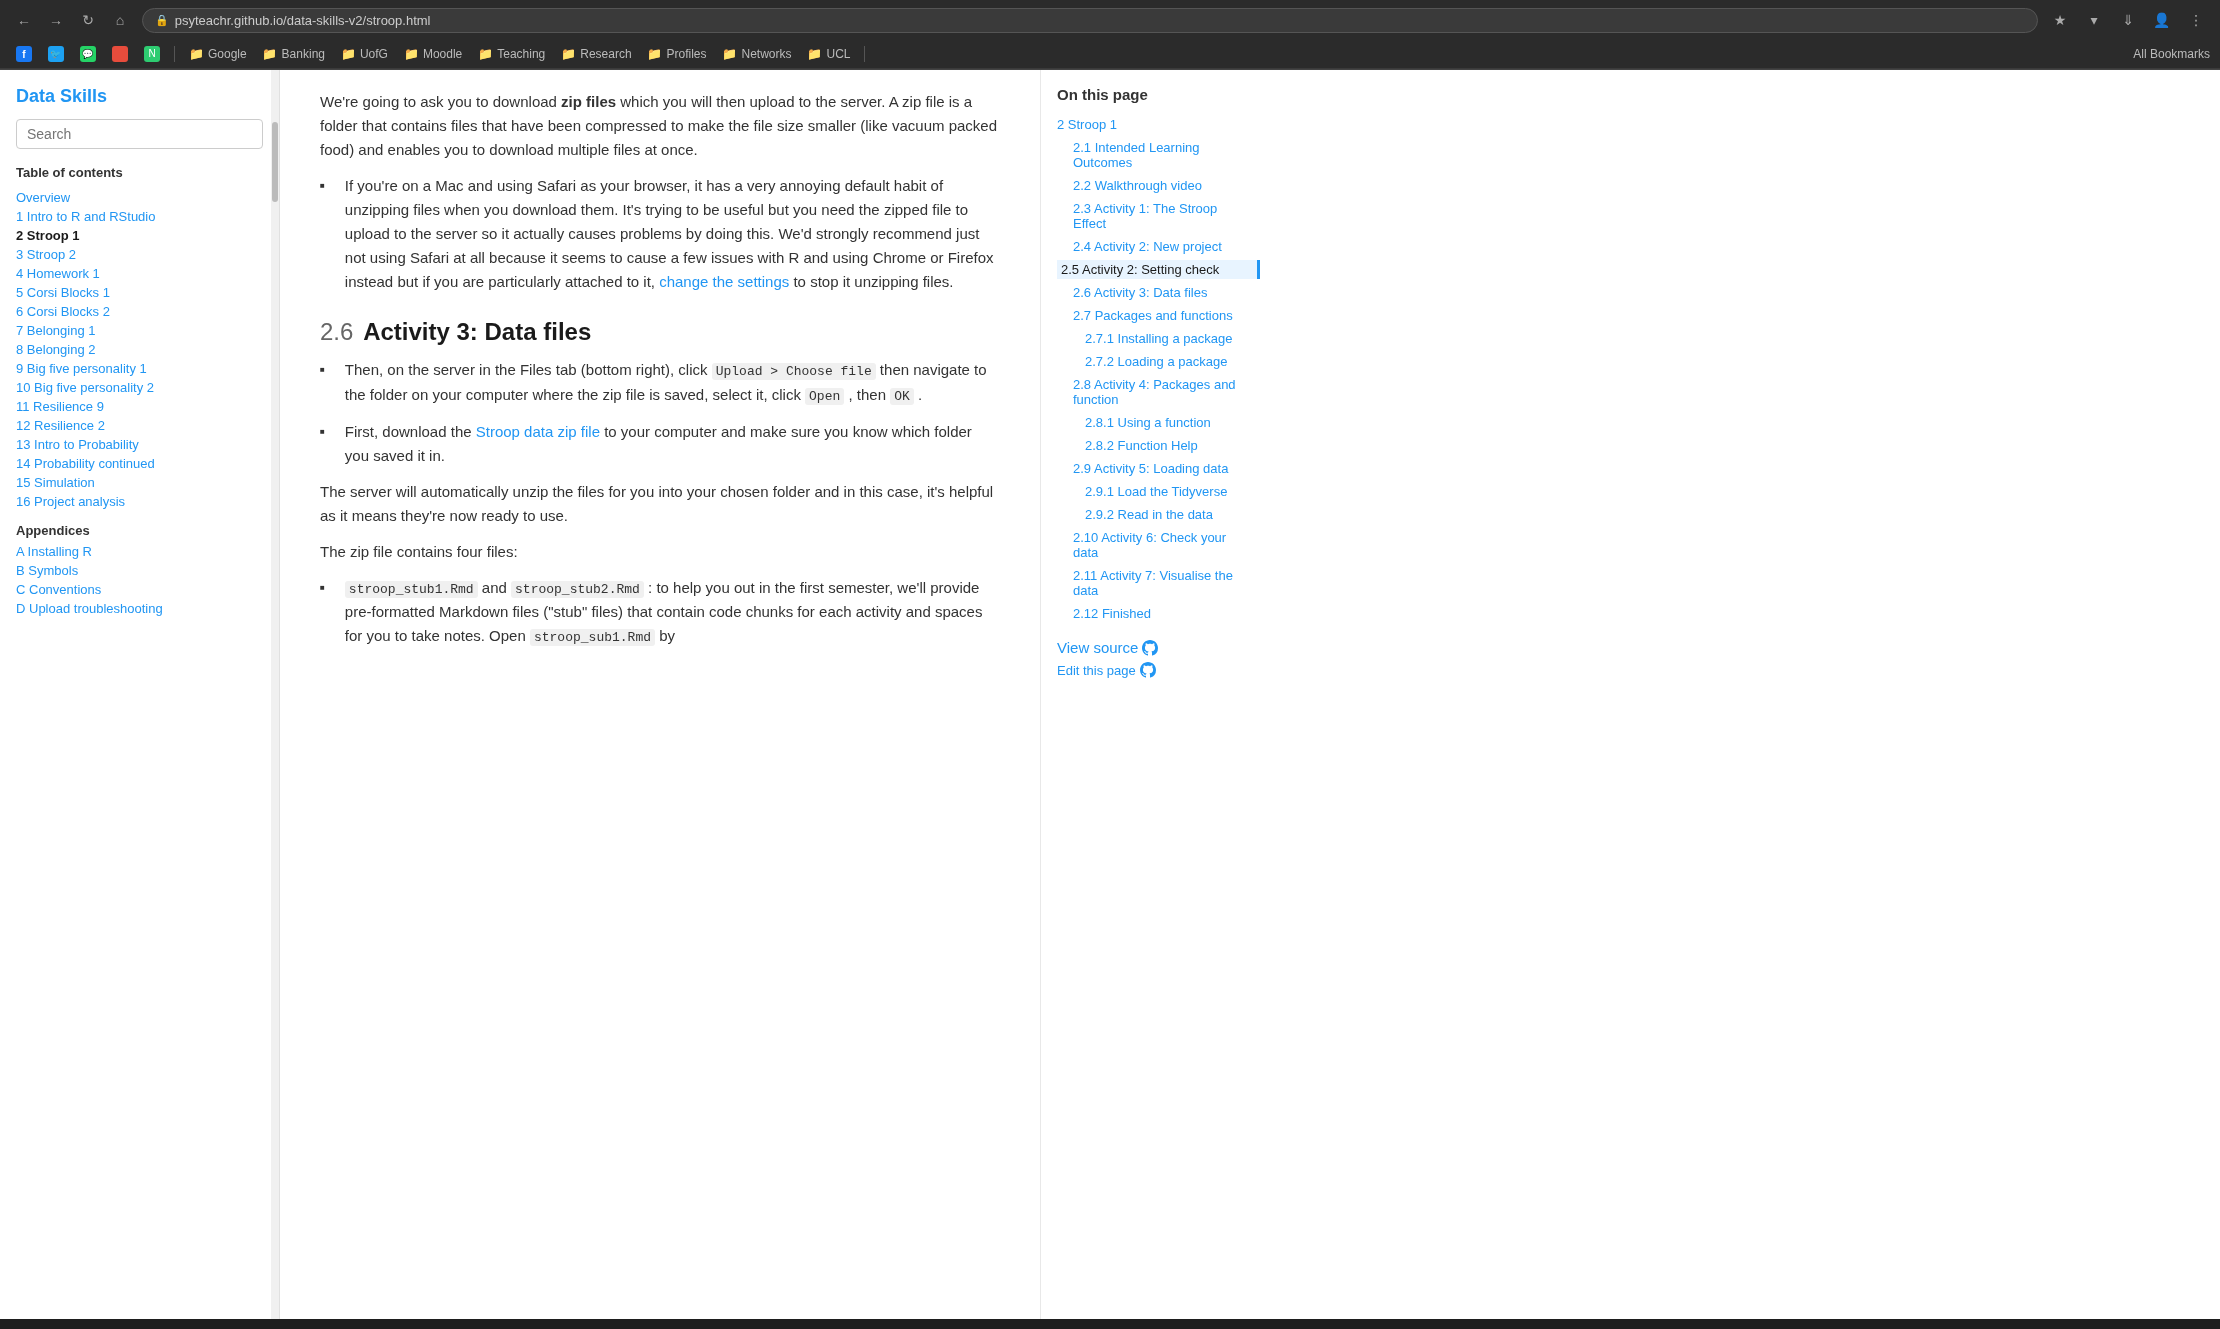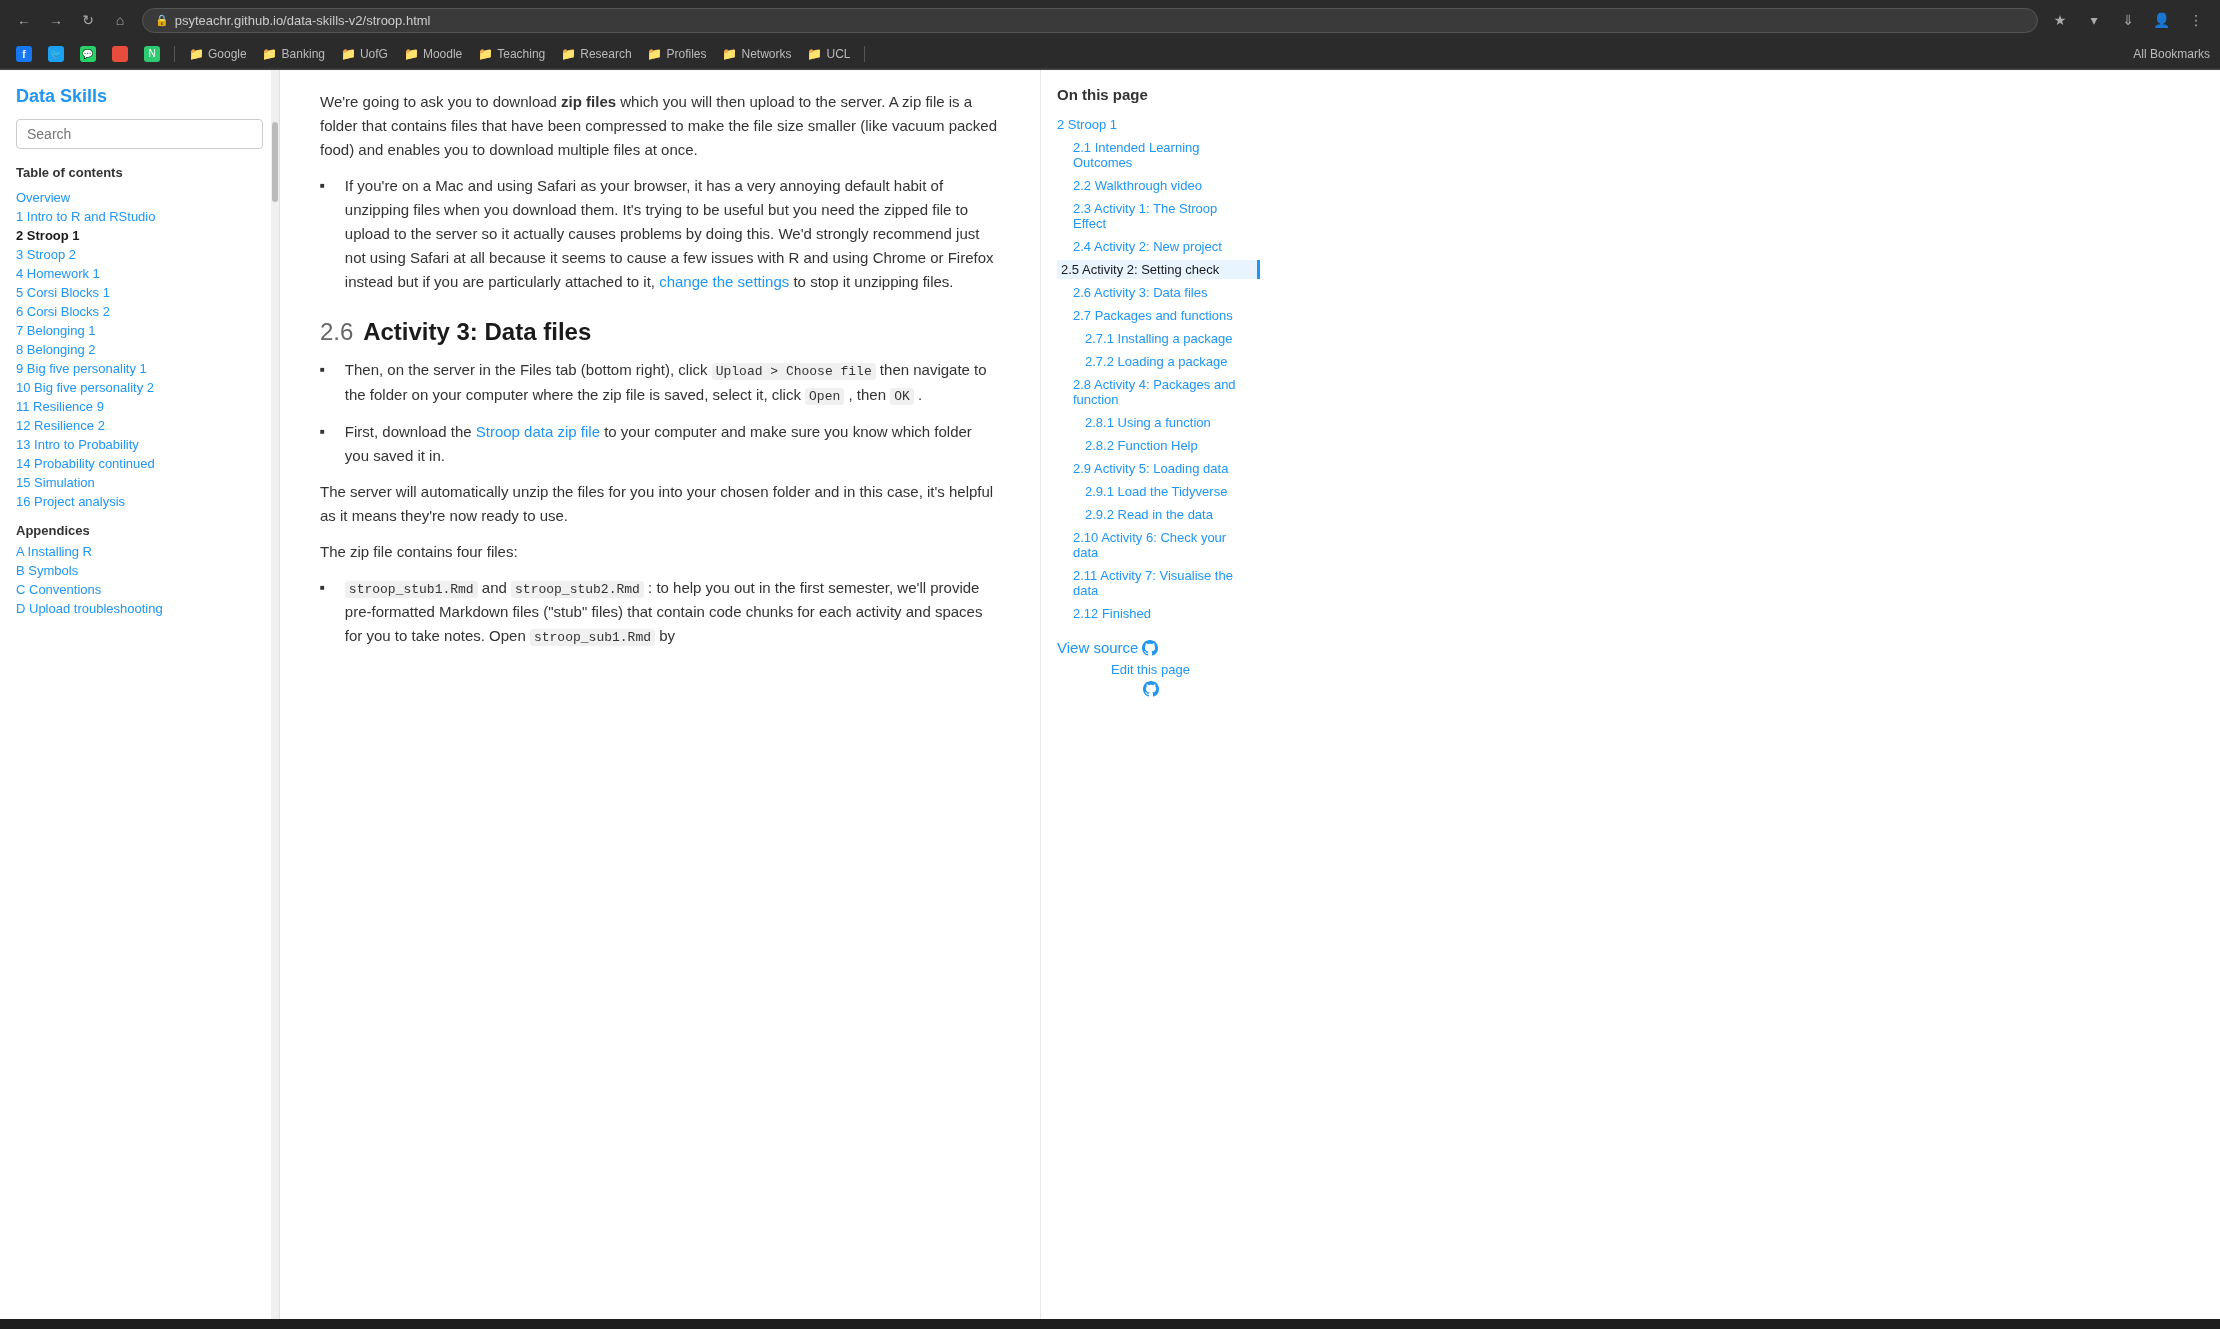--- a/index.html
+++ b/index.html
@@ -60,21 +60,21 @@
     .right-sidebar { width: 220px; min-width: 220px; padding: 16px; background: white; border-left: 1px solid #e8e8e8; font-size: 13px; }
     .on-this-page-title { font-size: 15px; font-weight: 600; color: #333; margin-bottom: 12px; }
     .on-this-page-list { list-style: none; }
     .on-this-page-list li { margin-bottom: 4px; padding: 2px 0; }
     .on-this-page-list li a { color: #2196f3; text-decoration: none; font-size: 13px; }
     .on-this-page-list li.active { background: #e8f4ff; border-right: 3px solid #2196f3; margin-right: -16px; padding-right: 16px; padding-left: 4px; }
     .on-this-page-list li.active a { color: #1a1a1a; }
     .on-this-page-list .sub-item { padding-left: 16px; }
     .on-this-page-list .sub-sub-item { padding-left: 28px; }
     .view-source-link { display: flex; align-items: center; gap: 4px; color: #2196f3; text-decoration: none; margin-top: 16px; font-size: 15px; }
-    .edit-link { display: flex; align-items: center; gap: 4px; color: #2196f3; text-decoration: none; margin-top: 6px; font-size: 13px; flex-direction: column; }
+    .edit-link { display: flex; align-items: center; gap: 4px; color: #2196f3; text-decoration: none; margin-top: 6px; font-size: 13px; }
     .github-icon { width: 16px; height: 16px; }
   </style>
 </head>
 <body>
 
 <div class="browser-chrome">
   <div class="browser-toolbar">
     <div class="browser-nav-buttons">
       <button class="nav-btn">←</button>
       <button class="nav-btn">→</button>

